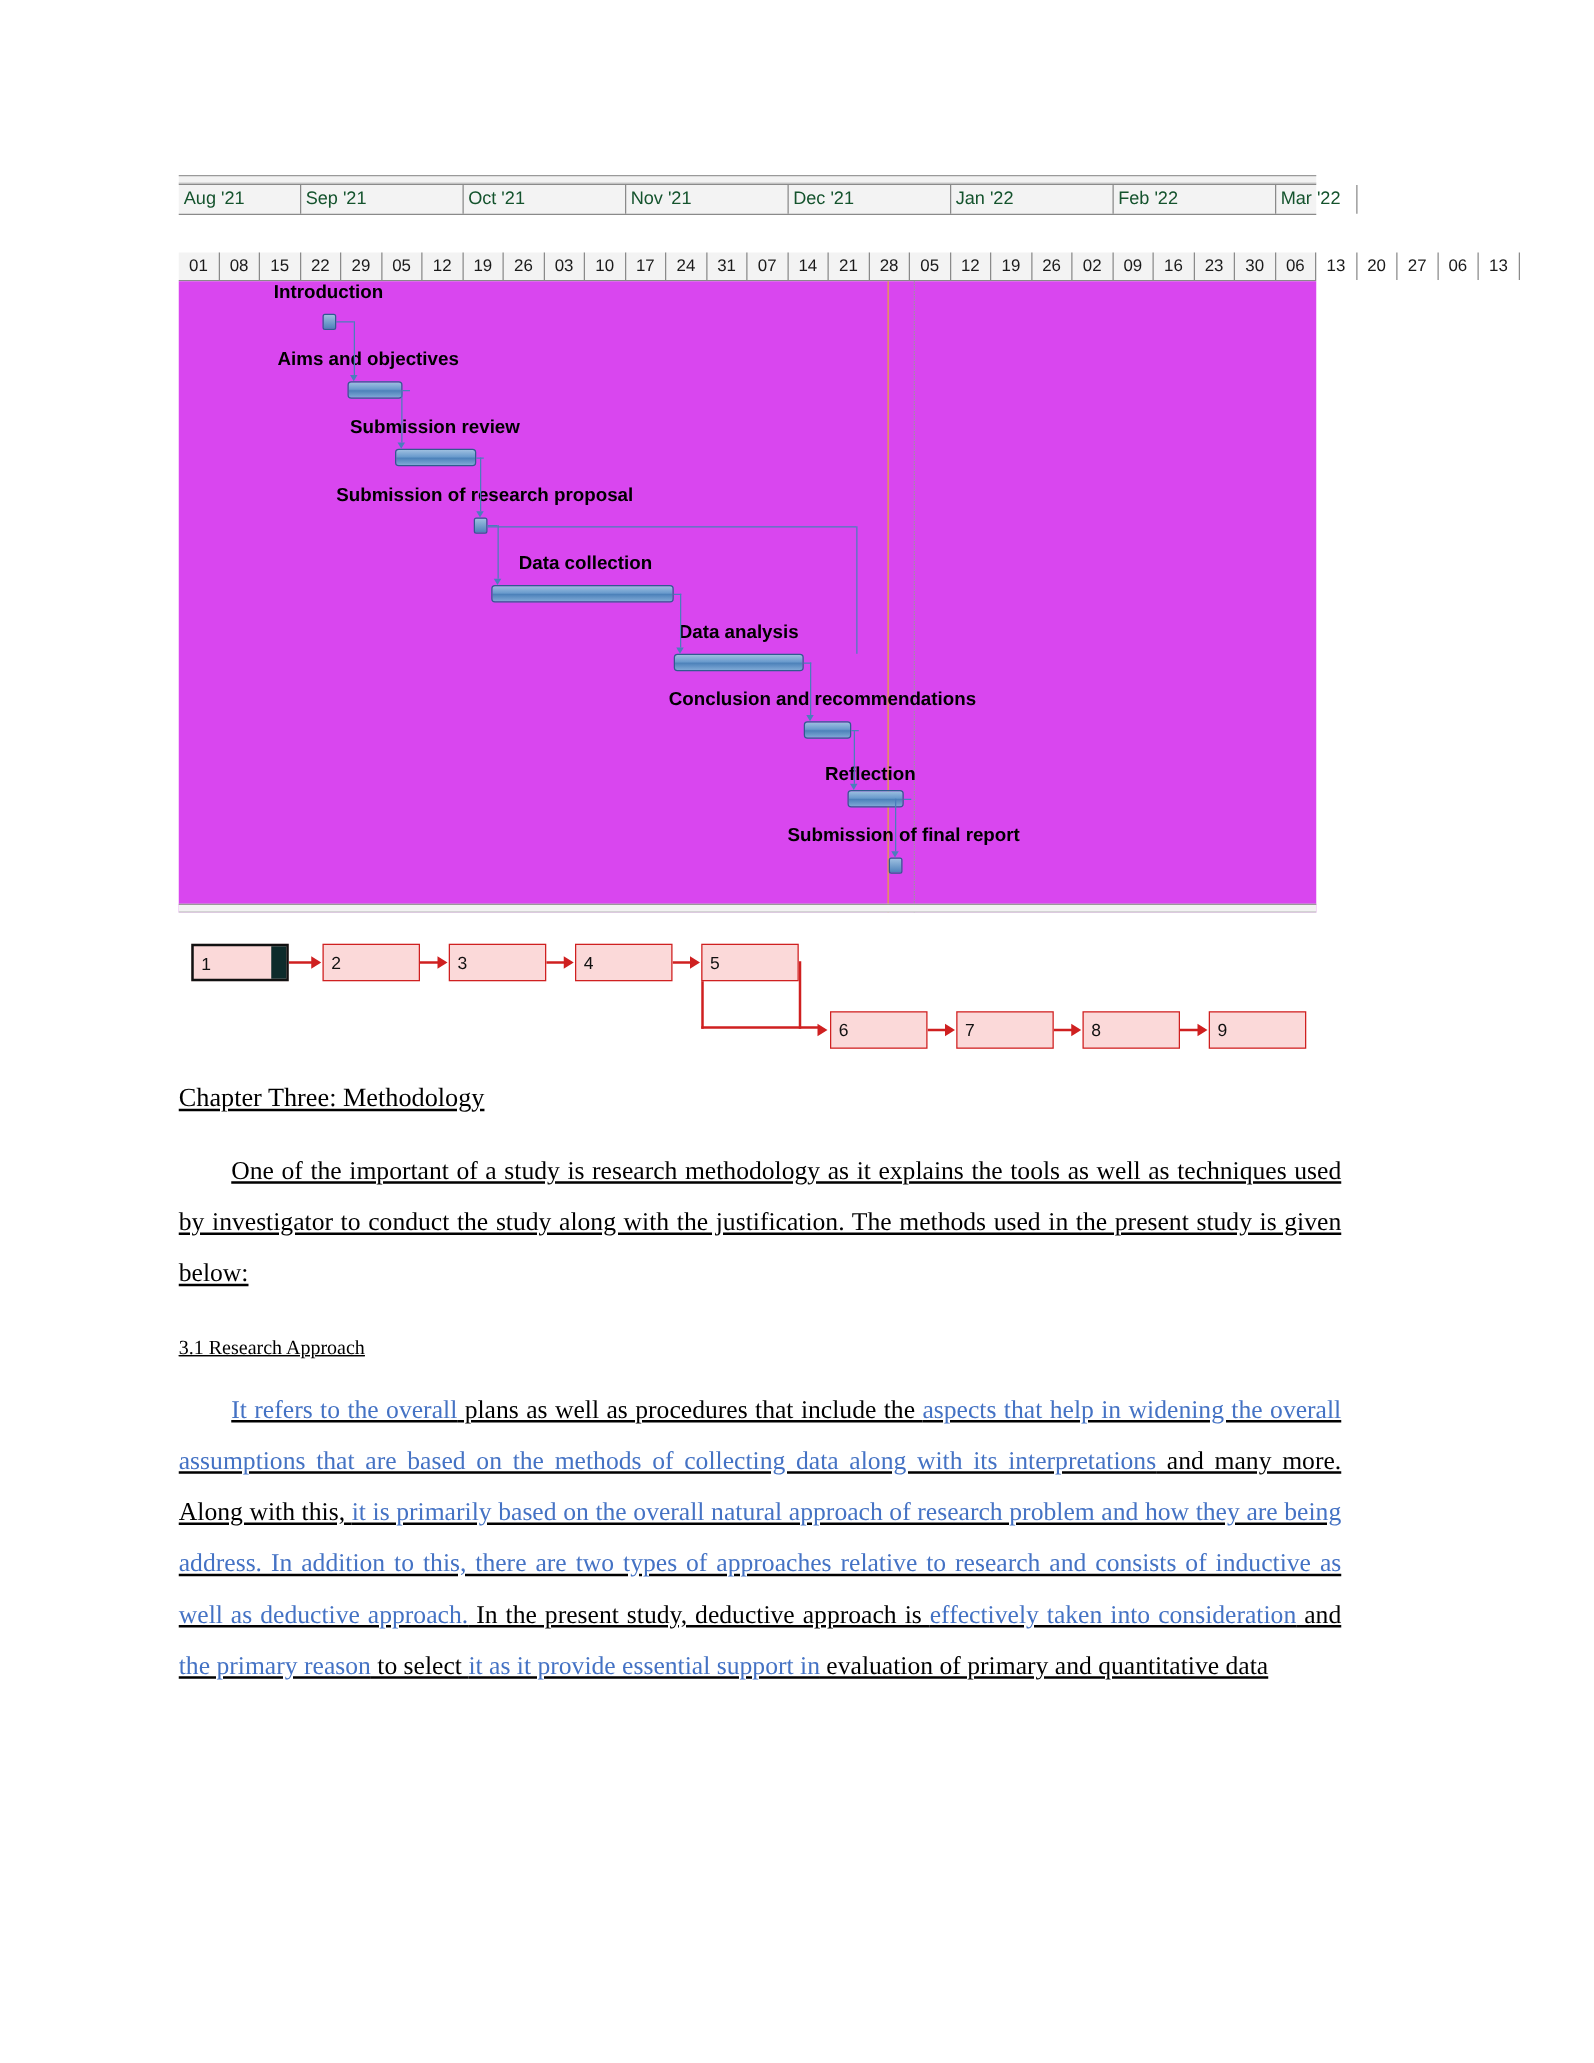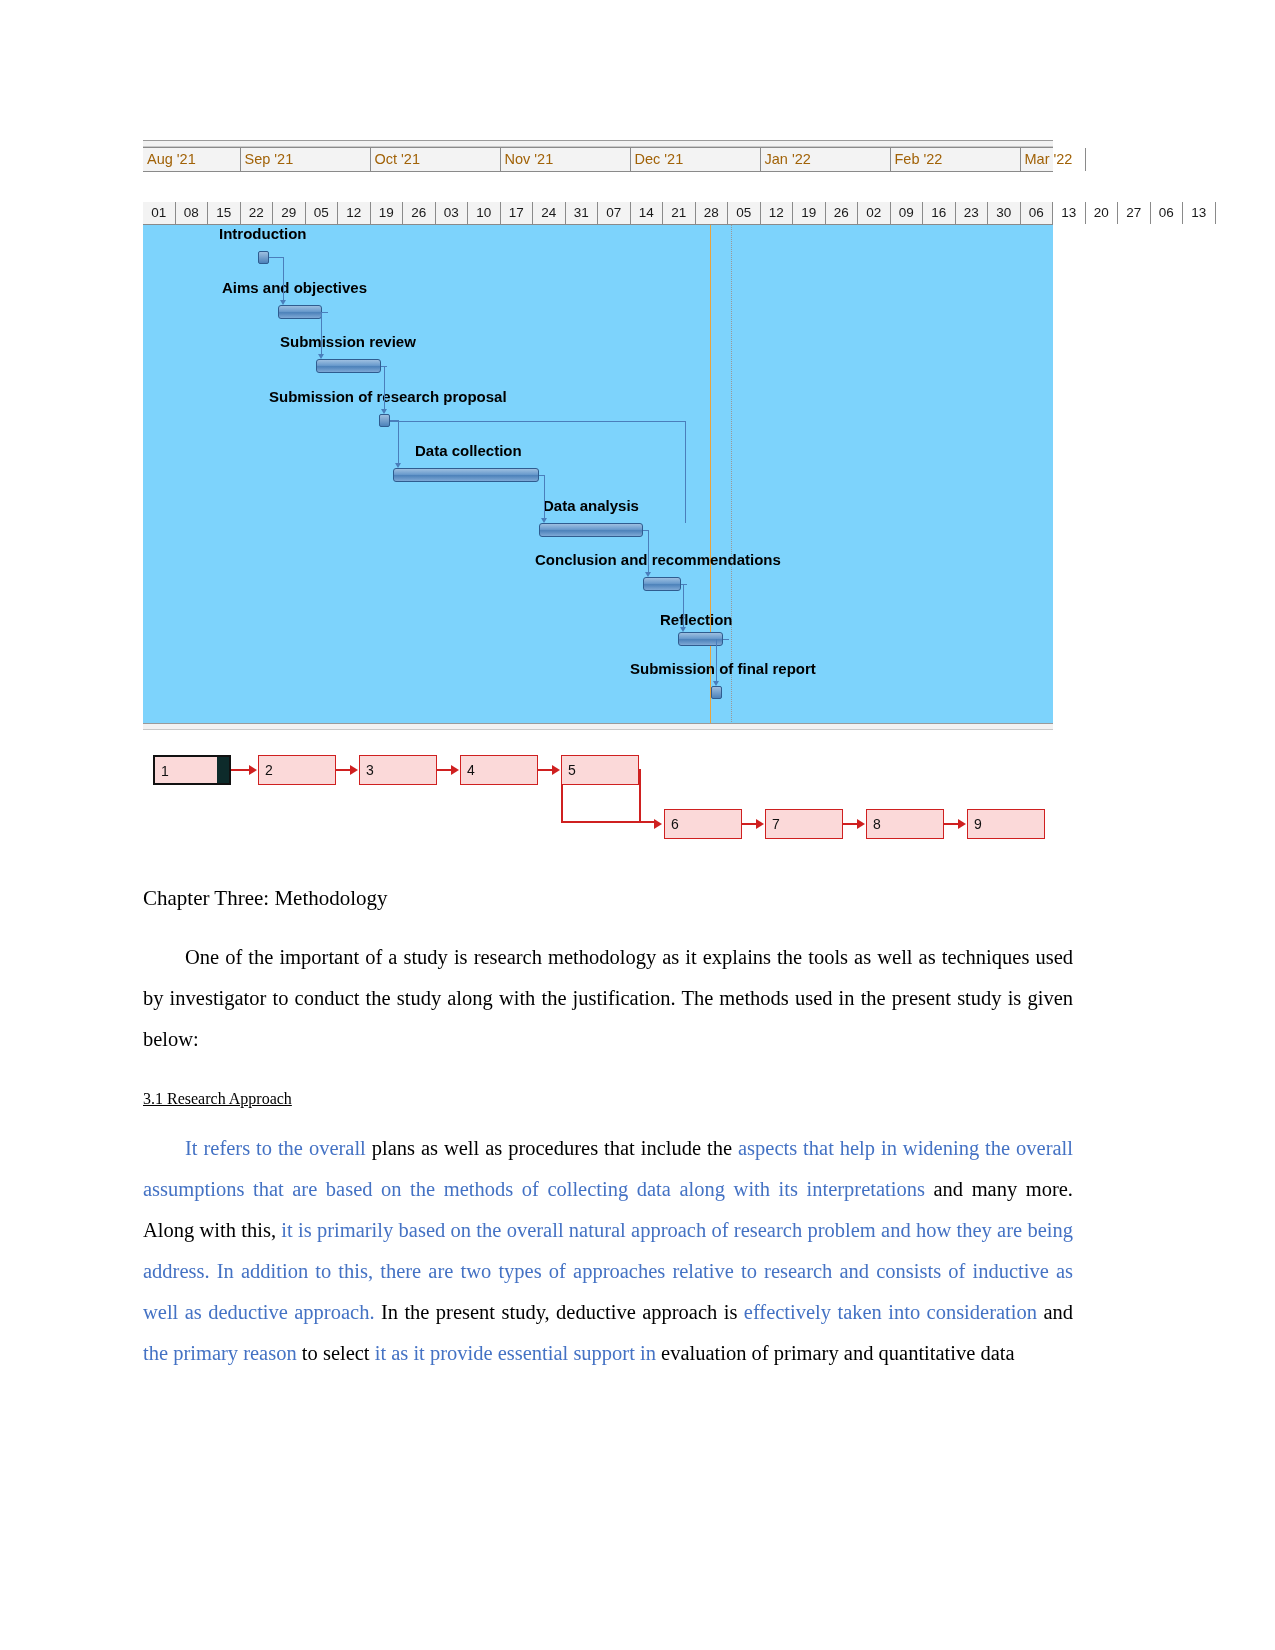--- a/index.html
+++ b/index.html
@@ -38,21 +38,21 @@
   .gantt-months {
     display: flex;
     height: 23px;
     background: #f3f3f3;
     border-bottom: 1px solid #8a8a8a;
   }
   .gantt-months .mcell {
     border-right: 1px solid #8a8a8a;
     font-family: "Liberation Sans", sans-serif;
     font-size: 14.5px;
-    color: #a16207;
+    color: #14532d;
     line-height: 23px;
     padding-left: 4px;
     box-sizing: border-box;
     overflow: hidden;
     white-space: nowrap;
   }
   .gantt-weeks {
     display: flex;
     height: 22px;
     background: #f3f3f3;
@@ -68,21 +68,21 @@
     color: #1a1a1a;
     line-height: 22px;
     text-align: center;
     box-sizing: border-box;
     overflow: hidden;
   }
   .gantt-body {
     position: relative;
     width: 910px;
     height: 505px;
-    background: #7dd3fc;
+    background: #d946ef;
   }
   .task-label {
     position: absolute;
     font-family: "Liberation Sans", sans-serif;
     font-size: 15px;
     font-weight: bold;
     color: #000000;
     white-space: nowrap;
   }
   .bar {
@@ -183,22 +183,23 @@
     width: 0; height: 0;
     border-top: 5px solid transparent;
     border-bottom: 5px solid transparent;
     border-left: 8px solid #cf2020;
   }
 
   
   .doc {
     position: absolute;
     left: 143px;
-    top: 886px;
+    top: 866px;
     width: 930px;
+    text-decoration: underline;
   }
   .doc h3 {
     font-family: "Liberation Serif", serif;
     font-size: 21px;
     font-weight: normal;
     margin: 0 0 26px 0;
   }
   .doc h4 {
     font-family: "Liberation Serif", serif;
     font-size: 16px;

